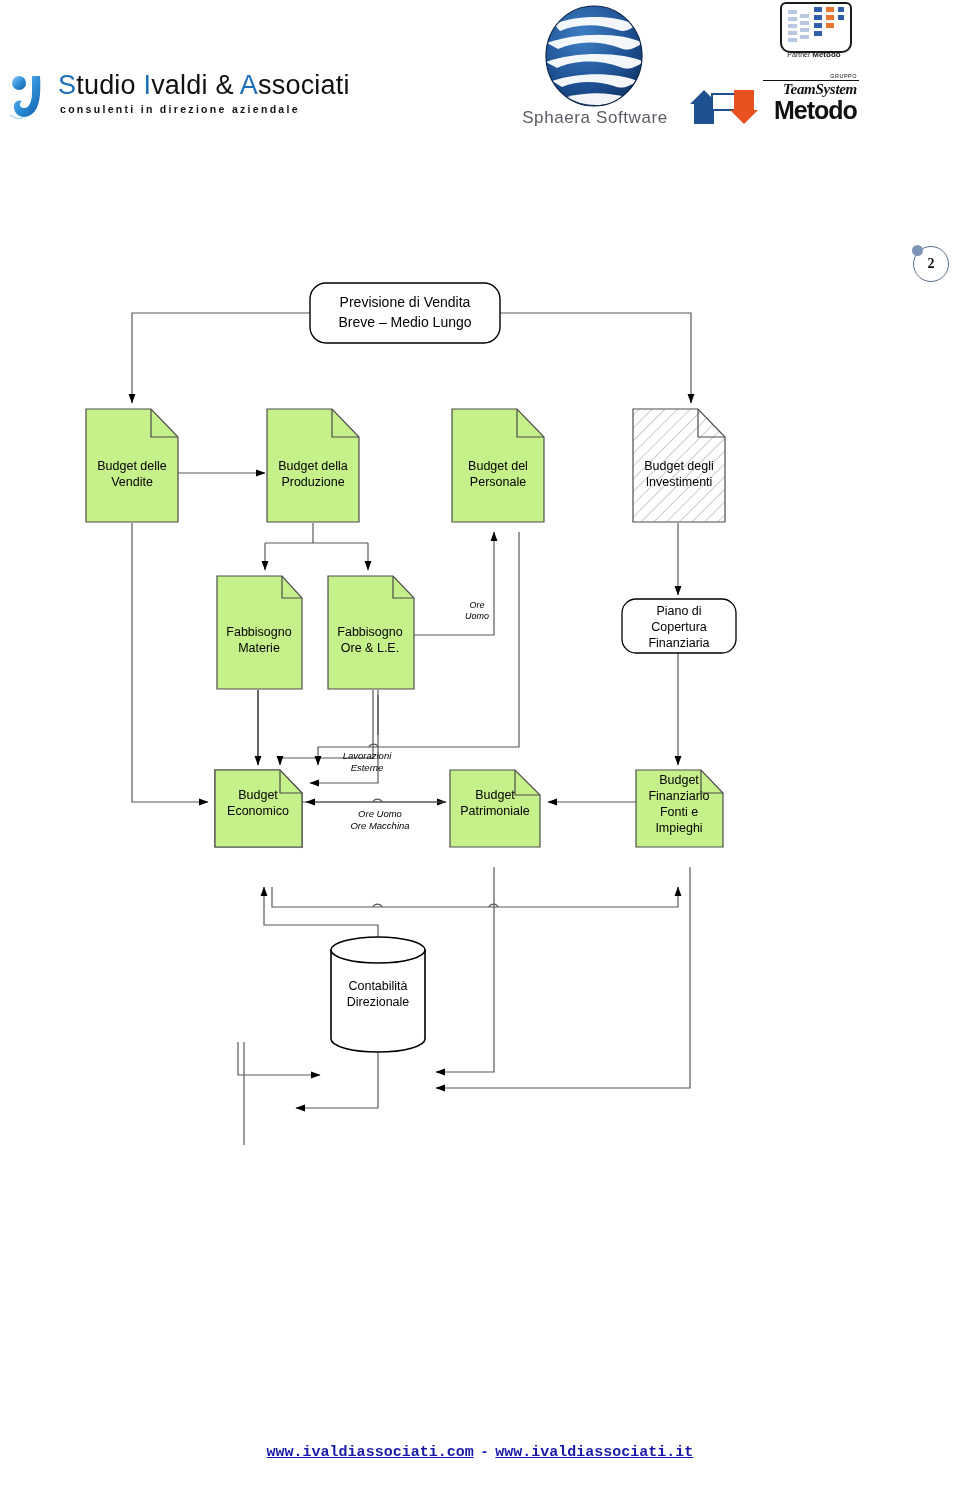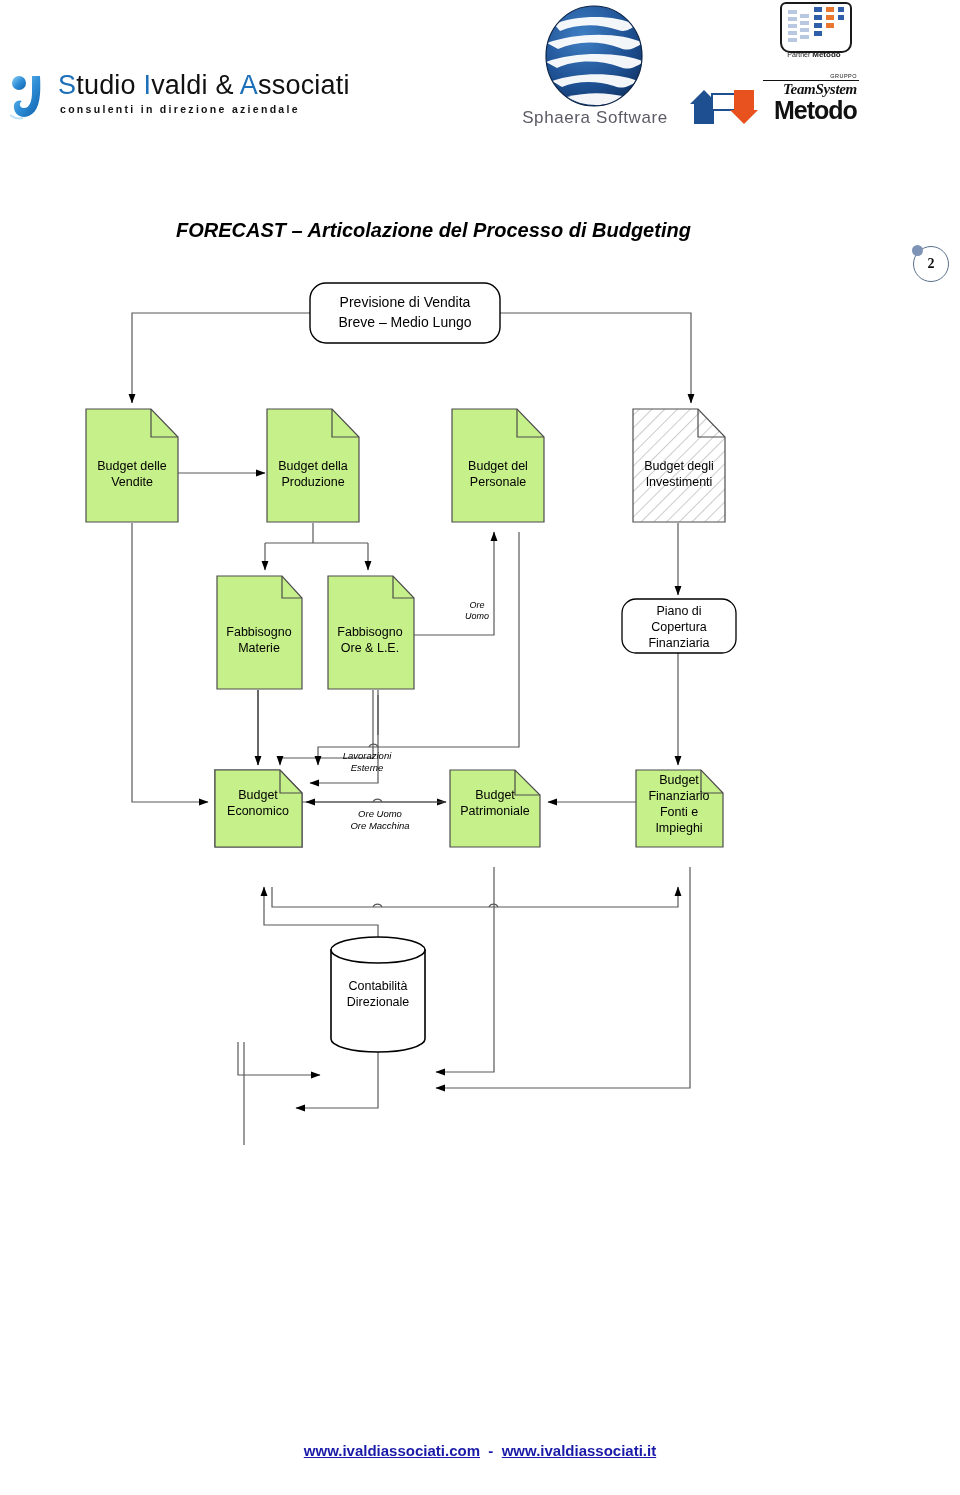--- a/index.html
+++ b/index.html
@@ -87,21 +87,21 @@
 
   
   #diagram{position:absolute;left:0;top:195px;width:960px;height:950px;}
 
   
   #footer{
     position:absolute;left:0;top:1442px;width:960px;text-align:center;
     font-size:15px;font-weight:bold;color:#1a1aa8;white-space:nowrap;
     font-family:"Liberation Sans",sans-serif;
   }
-  #footer a{color:#1a1aa8;text-decoration:underline;}
+  #footer a{color:#1a1aa8;text-decoration:underline;font-family:Liberation Mono, monospace;}
   #footer .sep{color:#1a1aa8;text-decoration:none;font-weight:bold;}
 
   
   .nlabel{font-family:"Liberation Sans",sans-serif;fill:#000;}
 </style>
 </head>
 <body>
 
 <div class="page">
 
@@ -190,21 +190,20 @@
       <div class="ts-name">TeamSystem</div>
       <svg class="arrows" viewBox="0 0 84 34">
         <path d="M4 34 L4 14 L0 14 L14 0 L28 14 L24 14 L24 34 Z" fill="#1d4f91"></path>
         <path d="M22 4 L48 4 L48 0 L62 12 L48 24 L48 20 L22 20 Z" fill="#ffffff" stroke="#1d4f91" stroke-width="2"></path>
         <path d="M44 0 L64 0 L64 20 L68 20 L54 34 L40 20 L44 20 Z" fill="#e8521f"></path>
       </svg>
       <div class="md-name">Metodo</div>
     </div>
   </div>
 
-  <div id="title">FORECAST – Articolazione del Processo di Budgeting</div>
 
   <div id="page-badge">
     <div class="ring"></div>
     <div class="dot"></div>
     <div class="num">2</div>
   </div>
 
   <svg id="diagram" viewBox="0 0 960 950">
     <defs>
       <marker id="arw" markerWidth="10" markerHeight="8" refX="9.4" refY="4" orient="auto" markerUnits="userSpaceOnUse">

